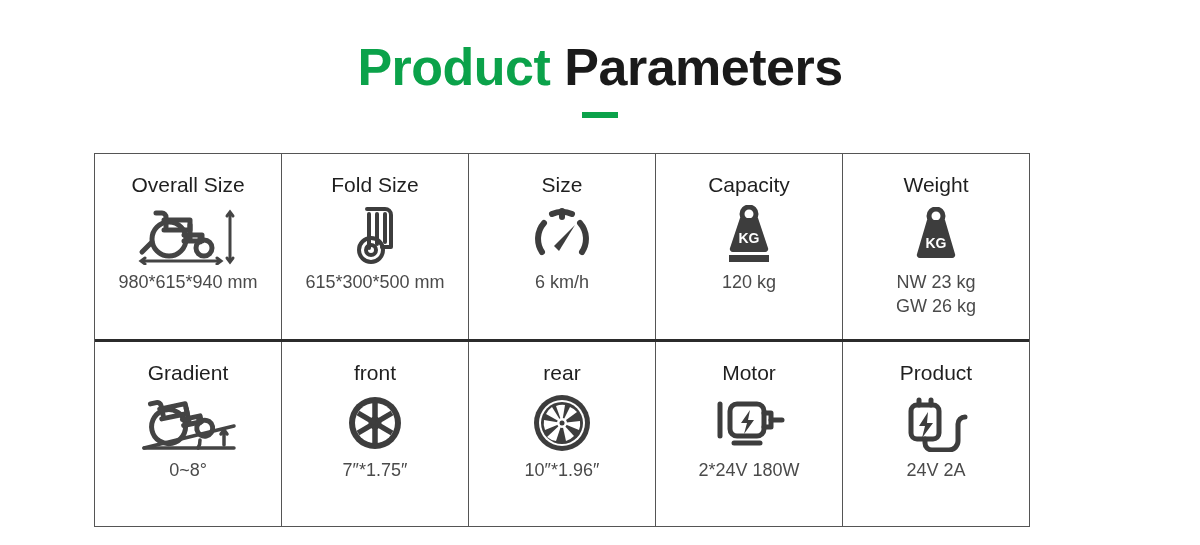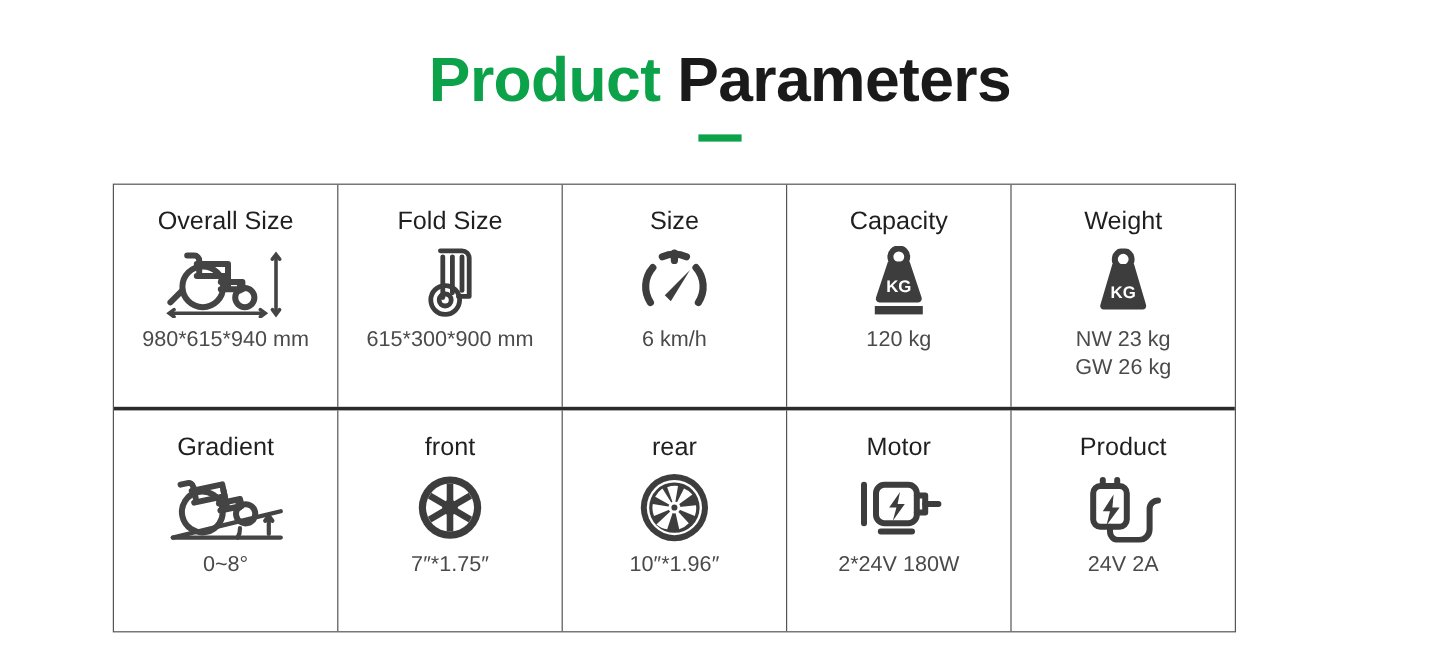--- a/index.html
+++ b/index.html
@@ -158,21 +158,21 @@
               <path d="M22 5 h18 a6 6 0 0 1 6 6 v32 h-9"></path>
               <path d="M24 10 v34"></path>
               <path d="M32 10 v30"></path>
               <path d="M40 10 v28"></path>
               <circle cx="26" cy="46" r="12"></circle>
               <circle cx="26" cy="46" r="5"></circle>
             </g>
           </svg>
         </div>
         <div class="cell-value">
-          <span class="vline">615*300*900 mm</span>
+          <span class="vline">615*300*500 mm</span>
         </div>
       </div>
 
       <div class="spec-cell">
         <div class="cell-label">Size</div>
         <div class="cell-icon">
           <svg width="64" height="58" viewBox="0 0 64 58">
             <g fill="none" stroke="#3d3d3d" stroke-width="6" stroke-linecap="round">
               <path d="M12 46 A24 24 0 0 1 14 17"></path>
               <path d="M22 8 A24 24 0 0 1 42 8"></path>

